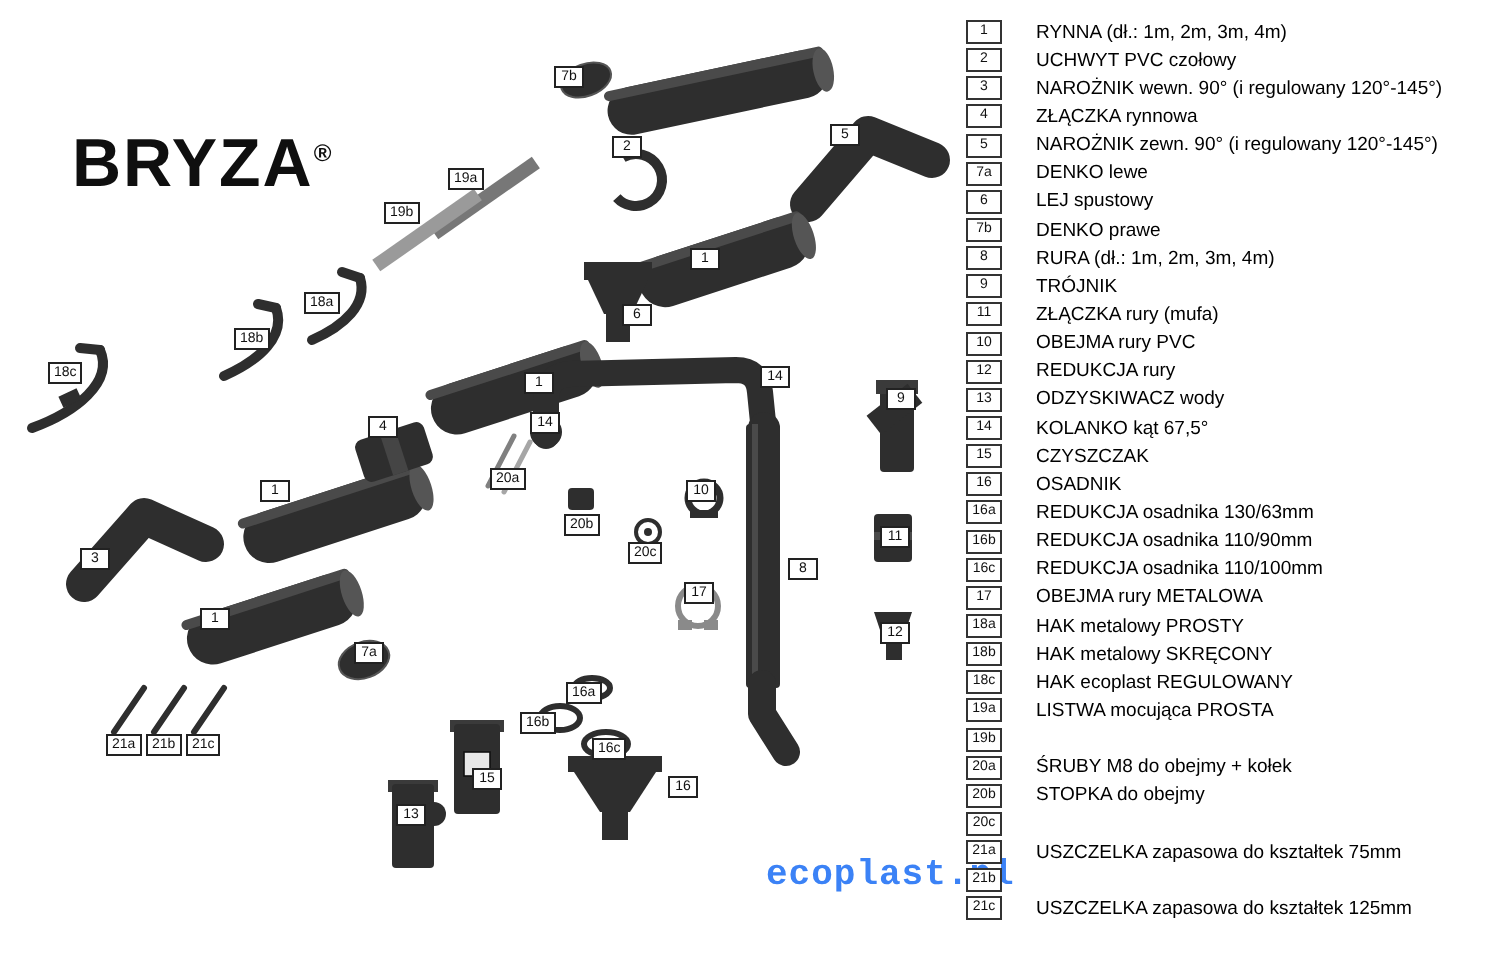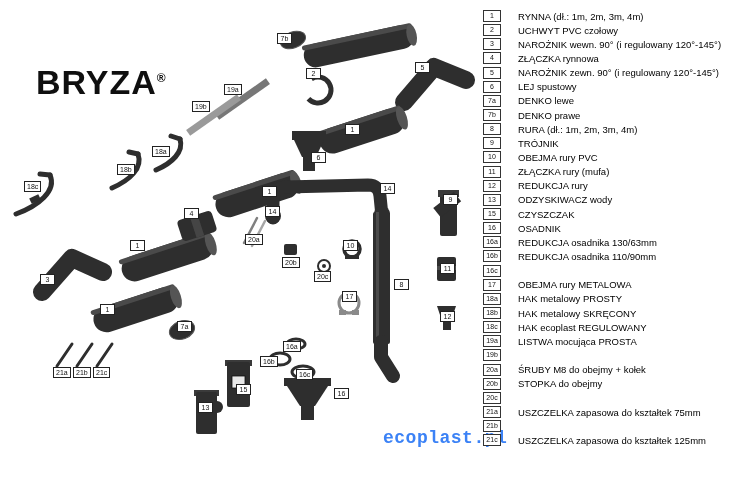--- a/index.html
+++ b/index.html
@@ -252,64 +252,68 @@
     <span class="num-box">4</span>
     <span class="legend-label">ZŁĄCZKA rynnowa</span>
   </div>
 
   <div class="legend-row">
     <span class="num-box">5</span>
     <span class="legend-label">NAROŻNIK zewn. 90° (i regulowany 120°-145°)</span>
   </div>
 
   <div class="legend-row">
+    <span class="num-box">7a</span>
+    <span class="legend-label">DENKO lewe</span>
+  </div>
+
+  <div class="legend-row">
     <span class="num-box">6</span>
     <span class="legend-label">LEJ spustowy</span>
   </div>
 
   <div class="legend-row">
-    <span class="num-box">7a</span>
-    <span class="legend-label">DENKO lewe</span>
-  </div>
-
-  <div class="legend-row">
     <span class="num-box">7b</span>
     <span class="legend-label">DENKO prawe</span>
   </div>
 
   <div class="legend-row">
     <span class="num-box">8</span>
     <span class="legend-label">RURA (dł.: 1m, 2m, 3m, 4m)</span>
   </div>
 
   <div class="legend-row">
     <span class="num-box">9</span>
     <span class="legend-label">TRÓJNIK</span>
   </div>
 
   <div class="legend-row">
+    <span class="num-box">11</span>
+    <span class="legend-label">ZŁĄCZKA rury (mufa)</span>
+  </div>
+
+  <div class="legend-row">
     <span class="num-box">10</span>
     <span class="legend-label">OBEJMA rury PVC</span>
   </div>
 
   <div class="legend-row">
-    <span class="num-box">11</span>
-    <span class="legend-label">ZŁĄCZKA rury (mufa)</span>
-  </div>
-
-  <div class="legend-row">
     <span class="num-box">12</span>
     <span class="legend-label">REDUKCJA rury</span>
   </div>
 
   <div class="legend-row">
     <span class="num-box">13</span>
     <span class="legend-label">ODZYSKIWACZ wody</span>
   </div>
 
+  <div class="legend-row">
+    <span class="num-box">14</span>
+    <span class="legend-label">KOLANKO kąt 67,5°</span>
+  </div>
 
   <div class="legend-row">
     <span class="num-box">15</span>
     <span class="legend-label">CZYSZCZAK</span>
   </div>
 
   <div class="legend-row">
     <span class="num-box">16</span>
     <span class="legend-label">OSADNIK</span>
   </div>
@@ -319,20 +323,21 @@
     <span class="legend-label">REDUKCJA osadnika 130/63mm</span>
   </div>
 
   <div class="legend-row">
     <span class="num-box">16b</span>
     <span class="legend-label">REDUKCJA osadnika 110/90mm</span>
   </div>
 
   <div class="legend-row">
     <span class="num-box">16c</span>
+    <span class="legend-label">REDUKCJA osadnika 110/100mm</span>
   </div>
 
   <div class="legend-row">
     <span class="num-box">17</span>
     <span class="legend-label">OBEJMA rury METALOWA</span>
   </div>
 
   <div class="legend-row">
     <span class="num-box">18a</span>
     <span class="legend-label">HAK metalowy PROSTY</span>

